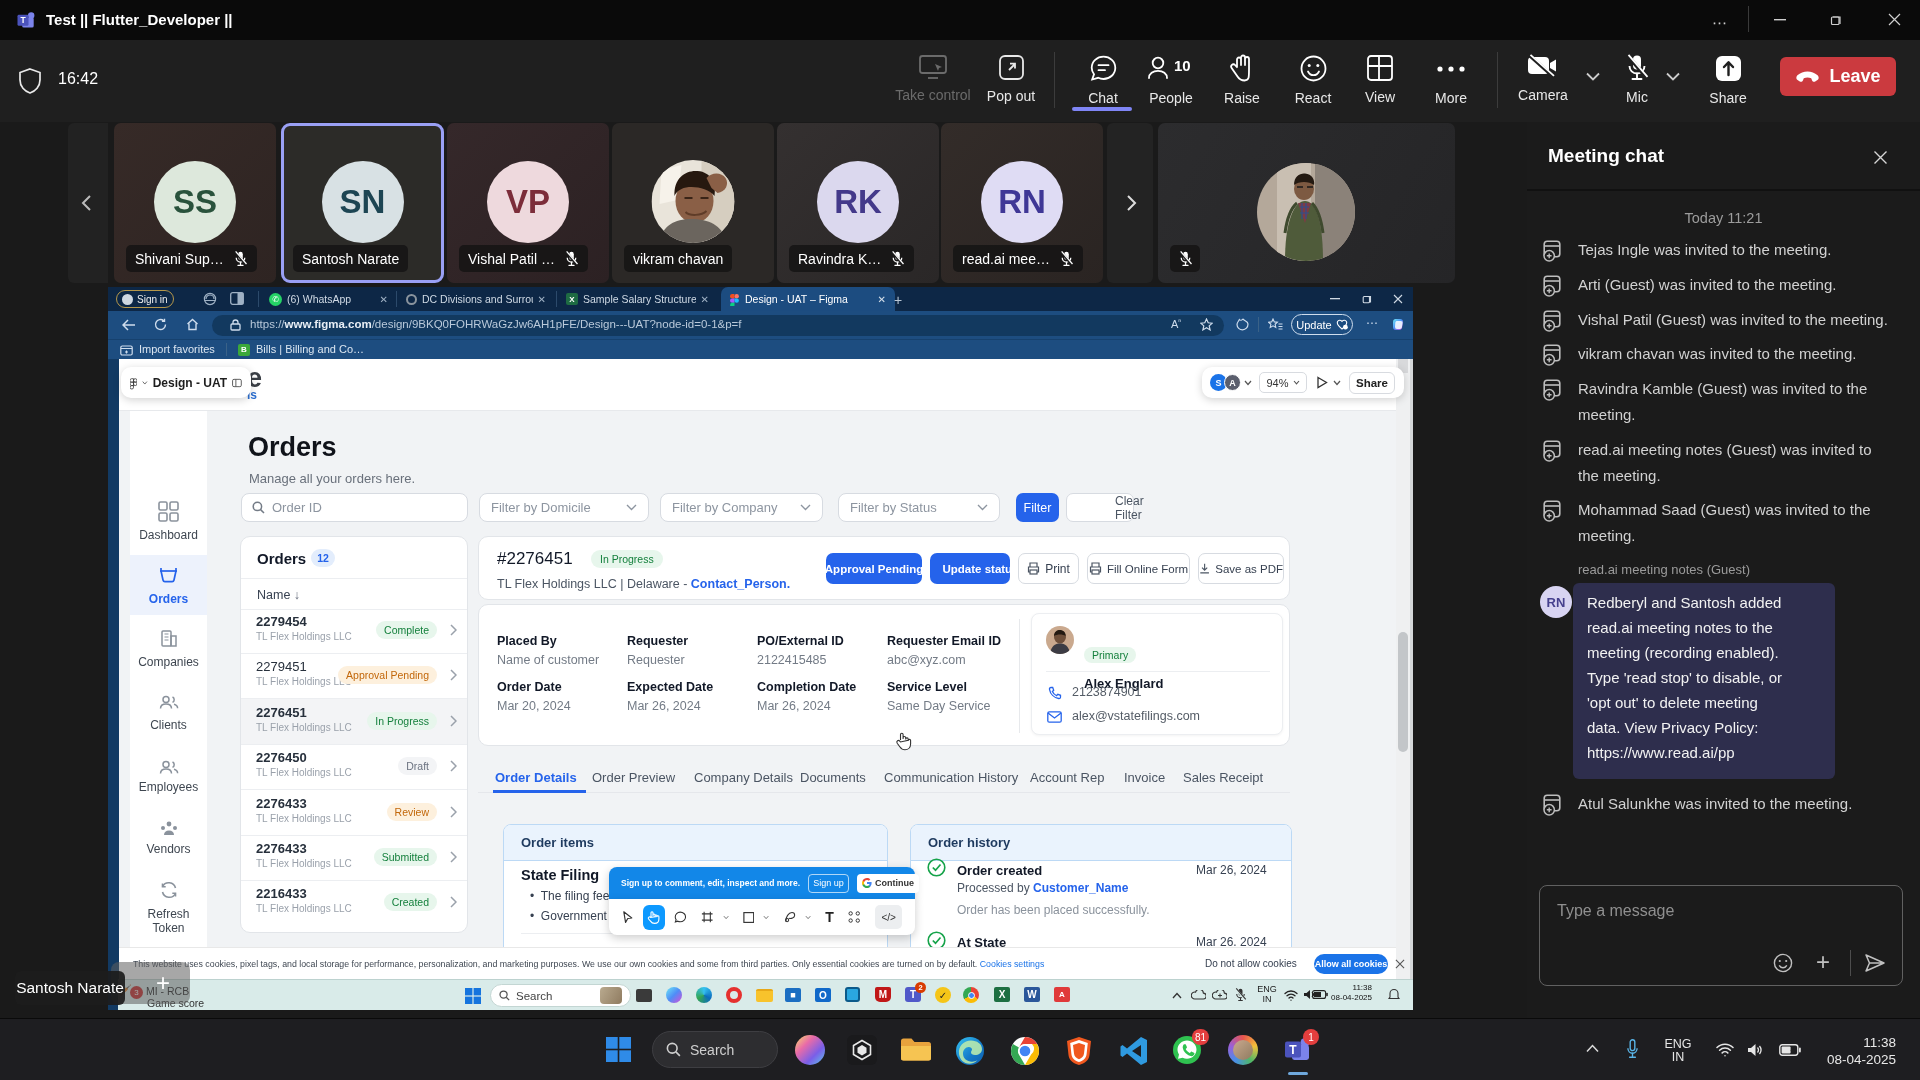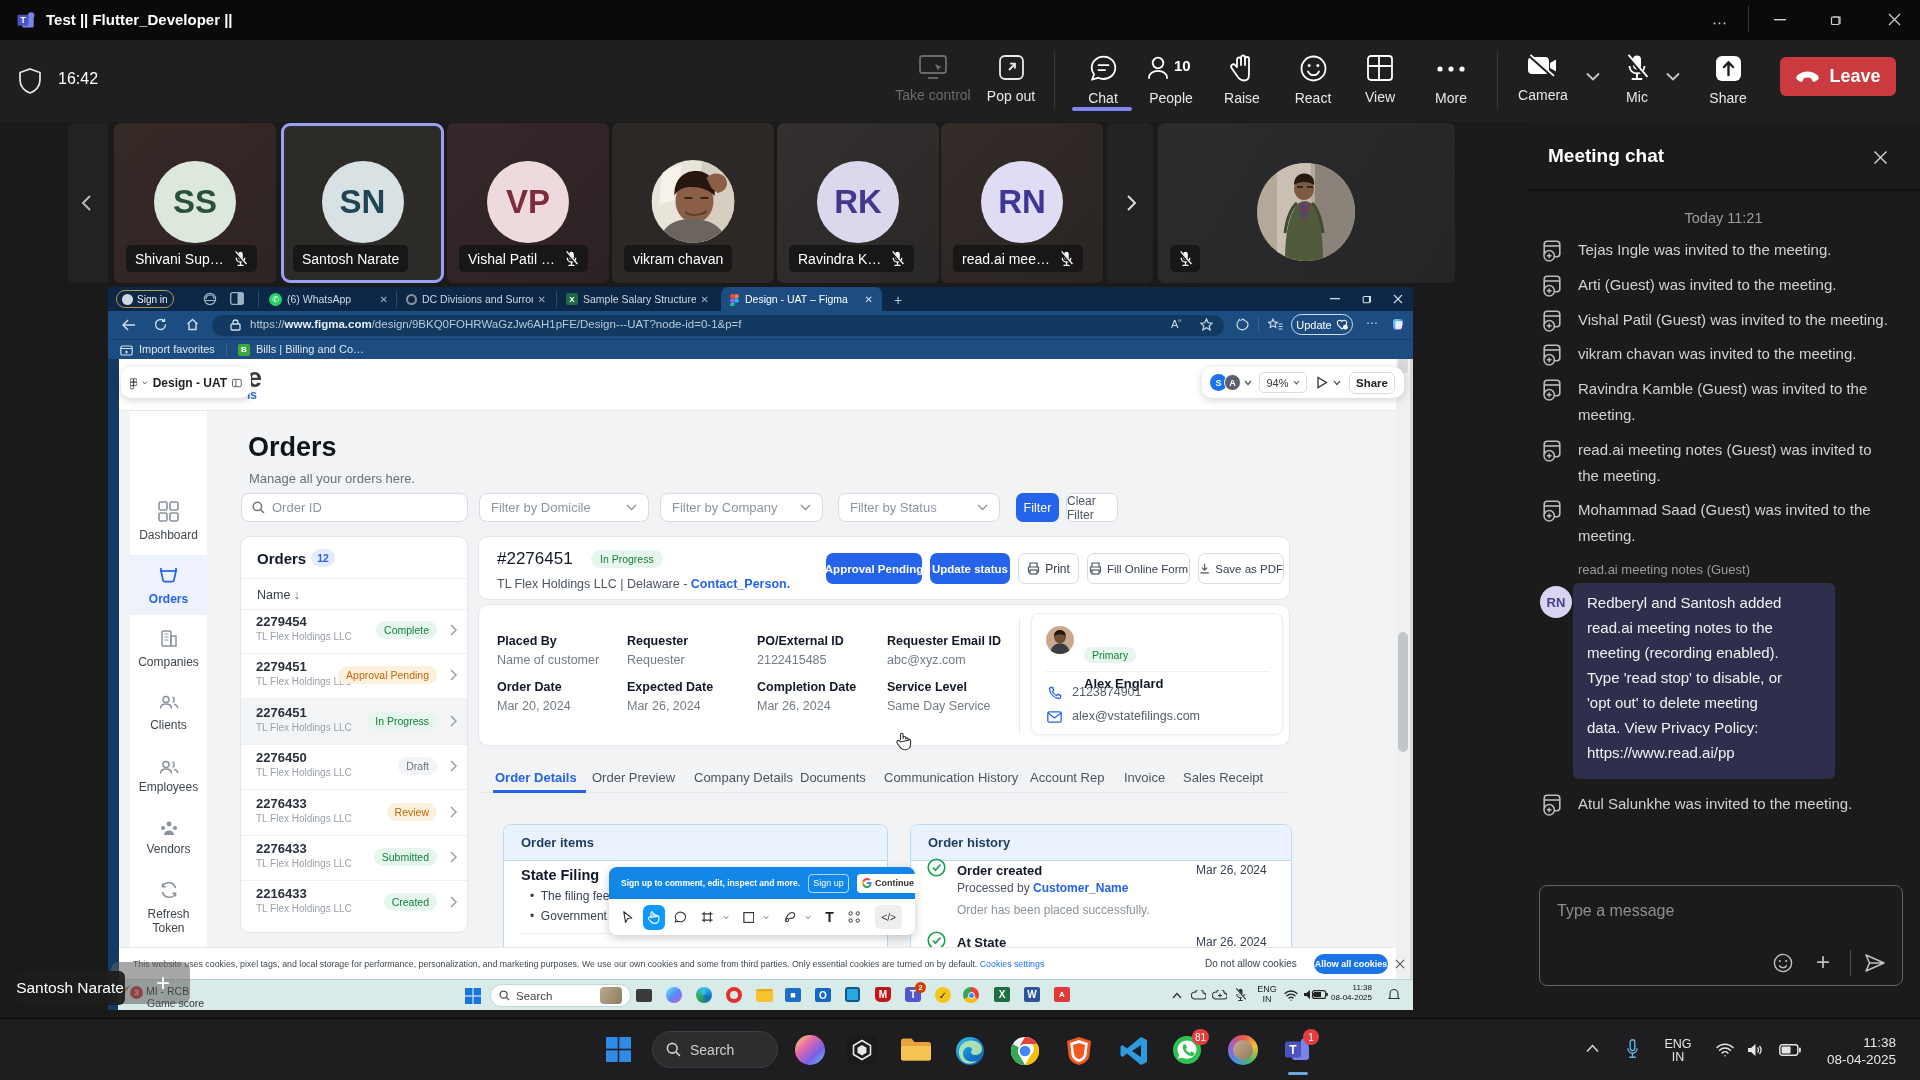--- a/index.html
+++ b/index.html
@@ -318,21 +318,21 @@
     <div class="abs" style="left:448px;top:4px;width:1px;height:16px;background:#2c4a6b;"></div>
 
     <div class="abs flex" style="left:452px;top:0;width:155px;height:24px;padding:0 6px;gap:5px;">
       <div style="width:12px;height:12px;background:#1e6b43;border-radius:2px;flex:none;display:flex;align-items:center;justify-content:center;">
           <span style="font-size:8px;color:#fff;font-weight:bold;">X</span>
         </div>
       <span style="font-size:10.5px;color:#cfd9e4;flex:1;white-space:nowrap;overflow:hidden;">Sample Salary Structure with calc</span>
       <span style="font-size:10px;color:#9fb1c4;">✕</span>
     </div>
 
-    <div class="abs flex" style="left:613px;top:0;width:161px;height:24px;padding:0 9px;gap:6px;background:#1c4c80;border-radius:7px 7px 0 0;">
+    <div class="abs flex" style="left:613px;top:0;width:174px;height:24px;padding:0 9px;gap:6px;background:#1c4c80;border-radius:7px 7px 0 0;">
       <svg width="9" height="13" viewBox="0 0 9 13" style="flex:none;">
           <circle cx="6.7" cy="3.2" r="2.2" fill="#ff7262"></circle>
           <path d="M2.2 1 h2.3 v4.4 H2.2 a2.2 2.2 0 0 1 0 -4.4 Z" fill="#f24e1e"></path>
           <path d="M2.2 5.4 h2.3 v4.4 H2.2 a2.2 2.2 0 0 1 0 -4.4 Z" fill="#a259ff"></path>
           <path d="M4.5 5.4 h2.2 a2.2 2.2 0 1 1 -2.2 2.2 Z" fill="#1abcfe"></path>
           <path d="M2.2 9.8 h2.3 v2 a2.2 2.2 0 1 1 -2.3 -2 Z" fill="#0acf83"></path>
         </svg>
       <span style="font-size:10.5px;color:#fff;flex:1;white-space:nowrap;overflow:hidden;">Design - UAT – Figma</span>
       <span style="font-size:10px;color:#d6e0ea;">✕</span>
     </div>
@@ -490,21 +490,21 @@
     </div>
     <div class="abs flex" style="left:719px;top:134px;width:162px;height:29px;background:#fff;border:1px solid #d7dbe1;border-radius:8px;padding:0 11px;">
       <span style="font-size:13px;color:#8d95a0;flex:1;">Filter by Status</span>
       <svg width="11" height="7" viewBox="0 0 11 7">
           <path d="M1 1 L5.5 5.5 L10 1" fill="none" stroke="#8d95a0" stroke-width="1.4"></path>
         </svg>
     </div>
     <div class="abs flex" style="left:897px;top:134px;width:43px;height:29px;background:#2563eb;border-radius:7px;justify-content:center;">
         <span style="font-size:12.5px;color:#fff;">Filter</span>
       </div>
-    <div class="abs flex" style="left:947px;top:134px;width:52px;height:29px;background:#fff;border:1px solid #d7dbe1;border-radius:7px;justify-content:flex-start;">
+    <div class="abs flex" style="left:947px;top:134px;width:68px;height:29px;background:#fff;border:1px solid #d7dbe1;border-radius:7px;justify-content:flex-start;padding-left:48px;">
         <span style="font-size:12px;color:#4b5563;">Clear Filter</span>
       </div>
 
     <div class="abs" style="left:121px;top:177px;width:228px;height:397px;background:#fff;border:1px solid #e2e5e9;border-radius:10px;">
       <div class="abs" style="left:16px;top:13px;font-size:15px;font-weight:bold;color:#111827;">Orders</div>
       <div class="abs flex" style="left:70px;top:12px;width:24px;height:18px;background:#e3edfc;border-radius:9px;justify-content:center;">
           <span style="font-size:10.5px;color:#2563eb;font-weight:bold;">12</span>
         </div>
       <div class="abs" style="left:0;top:41px;width:226px;height:1px;background:#eceef1;"></div>
       <div class="abs" style="left:16px;top:51px;font-size:12.5px;color:#374151;">Name <span style="color:#6b7280;">↓</span></div>
@@ -512,21 +512,21 @@
     </div>
     <div class="abs" style="left:137px;top:255px;font-size:13px;font-weight:bold;color:#27303c;">2279454</div>
     <div class="abs" style="left:137px;top:272px;font-size:10px;color:#9aa1ab;">TL Flex Holdings LLC</div>
     <div class="abs flex" style="left:170px;top:261px;width:148px;height:20px;justify-content:flex-end;">
         <span style="background:#e7f6ec;color:#15803d;font-size:10.5px;padding:3px 8px;border-radius:10px;white-space:nowrap;">Complete</span>
       </div>
     <svg class="abs" style="left:331px;top:265px;" width="7" height="12" viewBox="0 0 7 12">
         <path d="M1 1 L6 6 L1 11" fill="none" stroke="#9aa1ab" stroke-width="1.5"></path>
       </svg>
     <div class="abs" style="left:122px;top:294px;width:226px;height:1px;background:#eceef1;"></div>
-    <div class="abs" style="left:137px;top:300px;font-size:13px;font-weight:bold;color:#27303c;">2279451</div>
+    <div class="abs" style="left:137px;top:300px;font-size:13px;font-weight:normal;color:#27303c;">2279451</div>
     <div class="abs" style="left:137px;top:317px;font-size:10px;color:#9aa1ab;">TL Flex Holdings LLC</div>
     <div class="abs flex" style="left:170px;top:306px;width:148px;height:20px;justify-content:flex-end;">
         <span style="background:#fdf0dd;color:#c2670a;font-size:10.5px;padding:3px 8px;border-radius:10px;white-space:nowrap;">Approval Pending</span>
       </div>
     <svg class="abs" style="left:331px;top:310px;" width="7" height="12" viewBox="0 0 7 12">
         <path d="M1 1 L6 6 L1 11" fill="none" stroke="#9aa1ab" stroke-width="1.5"></path>
       </svg>
     <div class="abs" style="left:122px;top:339px;width:226px;height:1px;background:#eceef1;"></div>
     <div class="abs" style="left:122px;top:340px;width:226px;height:45px;background:#f3f4f6;"></div>
     <div class="abs" style="left:137px;top:346px;font-size:13px;font-weight:bold;color:#27303c;">2276451</div>
@@ -575,21 +575,21 @@
       </svg>
 
     <div class="abs" style="left:359px;top:177px;width:812px;height:64px;background:#fff;border:1px solid #e2e5e9;border-radius:10px;">
       <div class="abs" style="left:18px;top:12px;font-size:17px;font-weight:normal;color:#111827;">#2276451</div>
       <div class="abs" style="left:112px;top:13px;background:#e7f6ec;color:#15803d;font-size:10.5px;padding:3px 9px;border-radius:10px;">In Progress</div>
       <div class="abs" style="left:18px;top:40px;font-size:12.5px;color:#4b5563;">TL Flex Holdings LLC | Delaware - <span style="color:#2563eb;font-weight:bold;">Contact_Person.</span></div>
       <div class="abs flex" style="left:347px;top:16px;width:96px;height:31px;background:#2563eb;border-radius:7px;justify-content:center;">
           <span style="font-size:11.5px;color:#fff;font-weight:bold;white-space:nowrap;">Approval Pending</span>
         </div>
       <div class="abs flex" style="left:451px;top:16px;width:80px;height:31px;background:#2563eb;border-radius:7px;justify-content:center;">
-          <span style="font-size:11.5px;color:#fff;font-weight:bold;white-space:nowrap;">Update status</span>
+          <span style="font-size:11.5px;color:#fff;font-weight:bold;white-space:nowrap;padding-left:21px;">Update status</span>
         </div>
       <div class="abs flex" style="left:539px;top:16px;width:61px;height:31px;background:#fff;border:1px solid #d7dbe1;border-radius:7px;justify-content:center;gap:5px;">
         <svg width="13" height="13" viewBox="0 0 13 13">
             <path d="M3 4.5 V1 h7 v3.5 M3 10 H1.5 V5 h10 V10 H10" fill="none" stroke="#4b5563" stroke-width="1.2"></path>
             <rect x="3" y="8" width="7" height="4" fill="none" stroke="#4b5563" stroke-width="1.2"></rect>
           </svg>
         <span style="font-size:12px;color:#374151;">Print</span>
         </div>
       <div class="abs flex" style="left:608px;top:16px;width:103px;height:31px;background:#fff;border:1px solid #d7dbe1;border-radius:7px;justify-content:center;gap:5px;">
         <svg width="13" height="13" viewBox="0 0 13 13">

